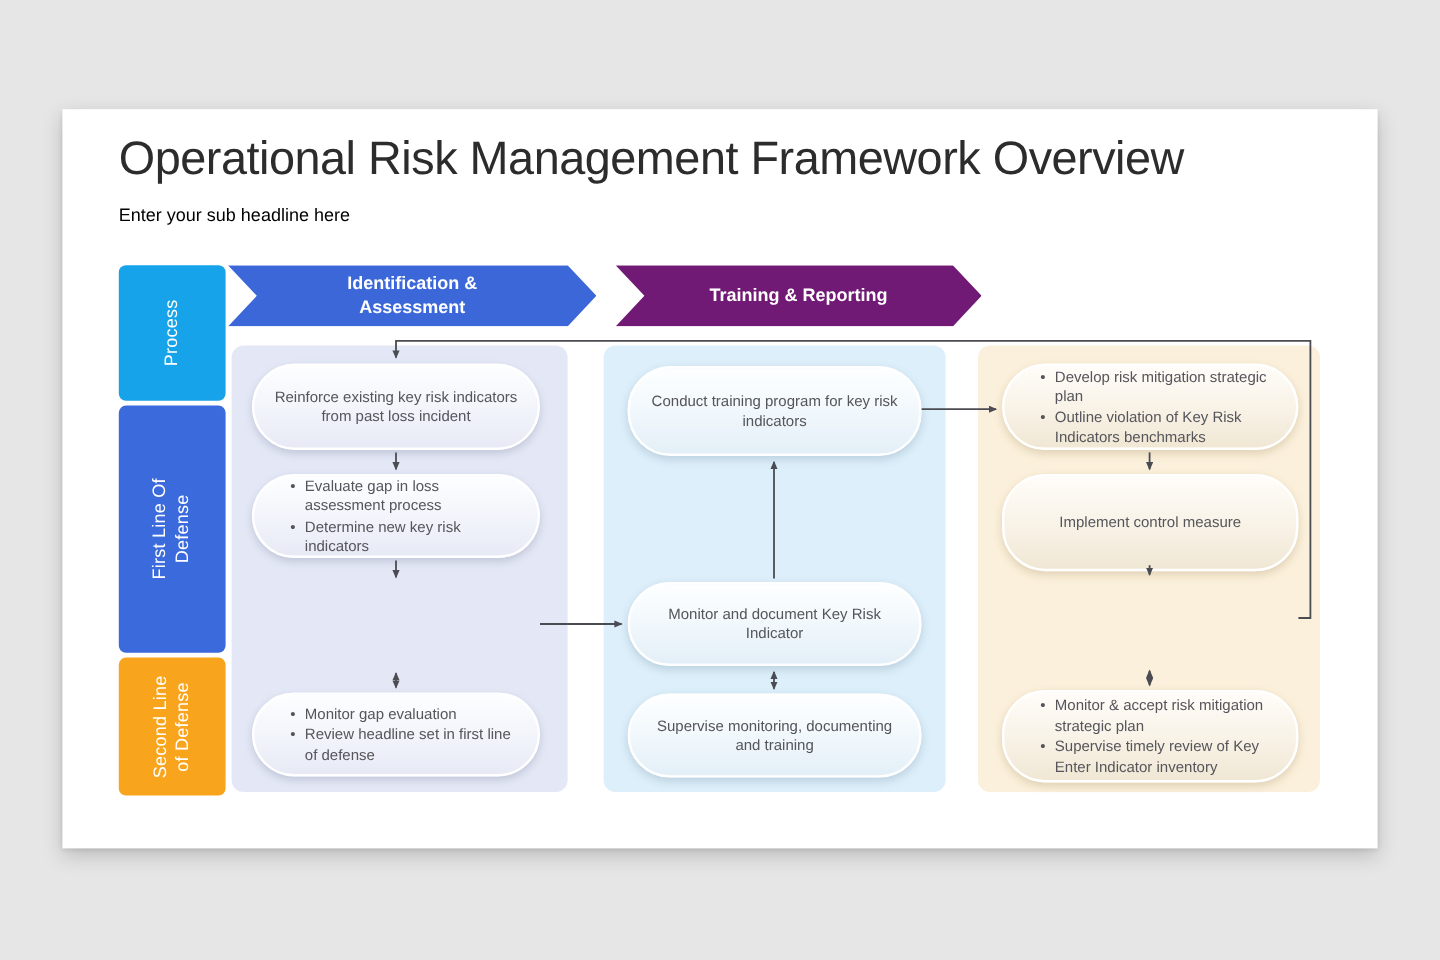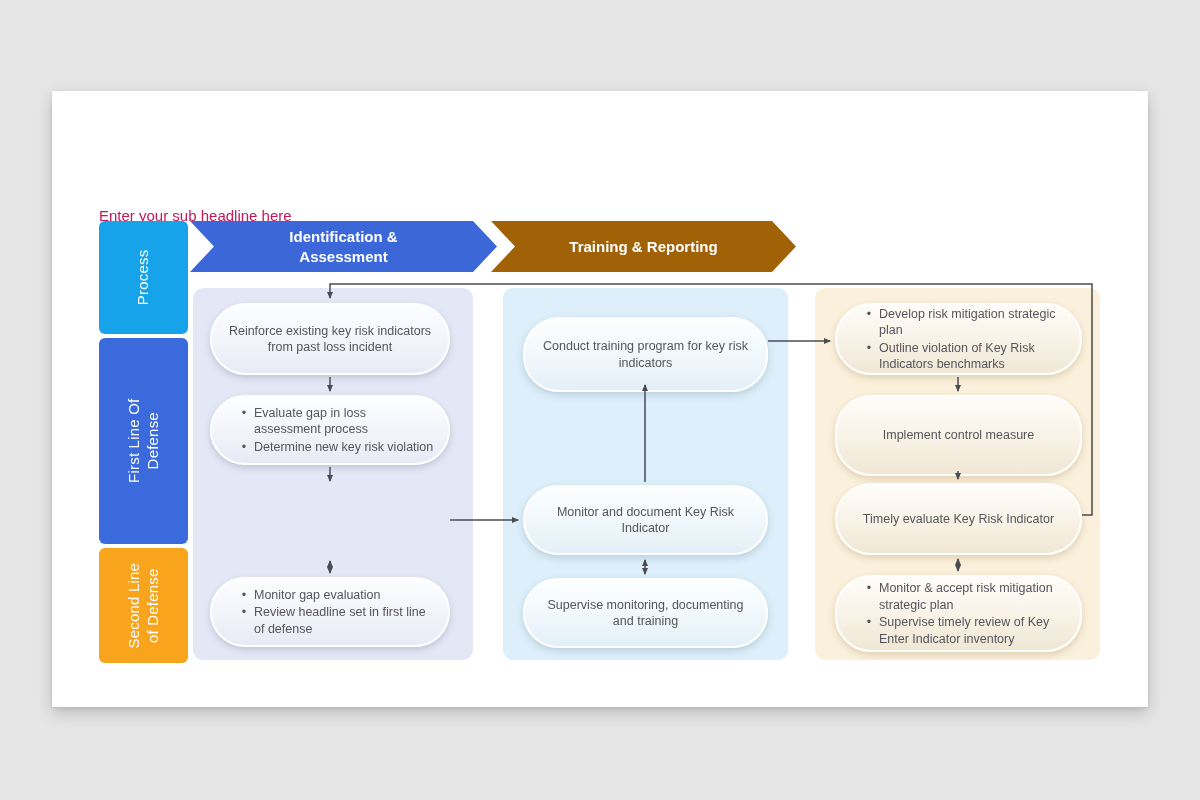--- a/index.html
+++ b/index.html
@@ -20,22 +20,21 @@
     left: 47px; top: 20px;
     font-size: 39px;
     letter-spacing: -0.4px;
     color: #2c2c2c;
     white-space: nowrap;
   }
   .slide-subtitle {
     position: absolute;
     left: 47px; top: 80px;
     font-size: 15px;
-    color: #be185d;
-    margin-top: 36px;
+    color: #000000;
   }
   
   .side-row {
     position: absolute;
     left: 47px; width: 89px;
     border-radius: 6px;
     display: flex; align-items: center; justify-content: center;
   }
   .side-row-process    { top: 130px; height: 113px; background: #17a3ea; }
   .side-row-first-line { top: 247px; height: 206px; background: #3b6adc; }
@@ -56,21 +55,21 @@
     display: flex; align-items: center; justify-content: center;
     clip-path: polygon(0 0, calc(100% - 24px) 0, 100% 50%, calc(100% - 24px) 100%, 0 100%, 24px 50%);
     color: #ffffff;
     font-size: 15px;
     font-weight: 700;
     line-height: 1.3;
     white-space: pre-line;
     text-align: center;
   }
   .chev-identification { left: 138px; width: 307px; background: #3c67d9; justify-content: center; }
-  .chev-training       { left: 439px; width: 305px; background: #a16207; }
+  .chev-training       { left: 461px; width: 305px; background: #701a75; }
   .chev-mitigation     { left: 766px; width: 300px; background: #f8a01d; }
   
   .col {
     position: absolute;
     top: 197px; height: 372px;
     border-radius: 10px;
   }
   .col-identification { left: 141px; width: 280px; background: #e4e8f6; }
   .col-training       { left: 451px; width: 285px; background: #dceffa; }
   .col-mitigation     { left: 763px; width: 285px; background: #fbf0db; }
@@ -106,39 +105,40 @@
     padding: 6px 12px 6px 22px;
     row-gap: 1px;
   }
   .bullet-row { display: flex; }
   .bullet-dot { width: 20px; flex: 0 0 20px; text-align: center; }
   
   .col-identification .n1 { left: 17px; width: 240px; top: 15px;  height: 72px; }
   .col-identification .n2 { left: 17px; width: 240px; top: 107px; height: 70px; }
   .col-identification .n3 { left: 17px; width: 240px; top: 197px; height: 72px; }
   .col-identification .n4 { left: 17px; width: 240px; top: 289px; height: 70px; }
-  .col-training .n1 { left: 20px; width: 245px; top: 29px;  height: 75px; }
+  .col-training .n1 { left: 20px; width: 245px; top: 17px;  height: 75px; }
   .col-training .n2 { left: 20px; width: 245px; top: 197px; height: 70px; }
   .col-training .n3 { left: 20px; width: 245px; top: 290px; height: 70px; }
   .col-mitigation .n1 { left: 20px; width: 247px; top: 15px;  height: 72px; }
   .col-mitigation .n2 { left: 20px; width: 247px; top: 107px; height: 81px; }
   .col-mitigation .n3 { left: 20px; width: 247px; top: 195px; height: 72px; }
   .col-mitigation .n4 { left: 20px; width: 247px; top: 287px; height: 77px; }
   .connectors {
     position: absolute;
     left: 0; top: 0;
     width: 1096px; height: 616px;
     pointer-events: none;
   }
 </style>
 </head>
 <body>
 
 <div class="slide">
 
+  <div class="slide-title">Operational Risk Management Framework Overview</div>
   <div class="slide-subtitle">Enter your sub headline here</div>
 
   <div class="side-row side-row-process">
     <span class="v-label">Process</span>
   </div>
   <div class="side-row side-row-first-line">
     <span class="v-label">First Line Of Defense</span>
   </div>
   <div class="side-row side-row-second-line">
     <span class="v-label">Second Line
@@ -157,21 +157,21 @@
     <div class="node n1">
       <span>Reinforce existing key risk indicators from past loss incident</span>
     </div>
     <div class="node bullets n2">
       <div class="bullet-row">
         <span class="bullet-dot">•</span>
         <span>Evaluate gap in loss assessment process</span>
       </div>
       <div class="bullet-row">
         <span class="bullet-dot">•</span>
-        <span>Determine new key risk violation</span>
+        <span>Determine new key risk indicators</span>
       </div>
     </div>
     <div class="node bullets n4">
       <div class="bullet-row">
         <span class="bullet-dot">•</span>
         <span>Monitor gap evaluation</span>
       </div>
       <div class="bullet-row">
         <span class="bullet-dot">•</span>
         <span>Review headline set in first line of defense</span>
@@ -197,23 +197,20 @@
         <span class="bullet-dot">•</span>
         <span>Develop risk mitigation strategic plan</span>
       </div>
       <div class="bullet-row">
         <span class="bullet-dot">•</span>
         <span>Outline violation of Key Risk Indicators benchmarks</span>
       </div>
     </div>
     <div class="node n2">
       <span>Implement control measure</span>
-    </div>
-    <div class="node n3">
-      <span>Timely evaluate Key Risk Indicator</span>
     </div>
     <div class="node bullets n4">
       <div class="bullet-row">
         <span class="bullet-dot">•</span>
         <span>Monitor &amp; accept risk mitigation strategic plan</span>
       </div>
       <div class="bullet-row">
         <span class="bullet-dot">•</span>
         <span>Supervise timely review of Key Enter Indicator inventory</span>
       </div>

